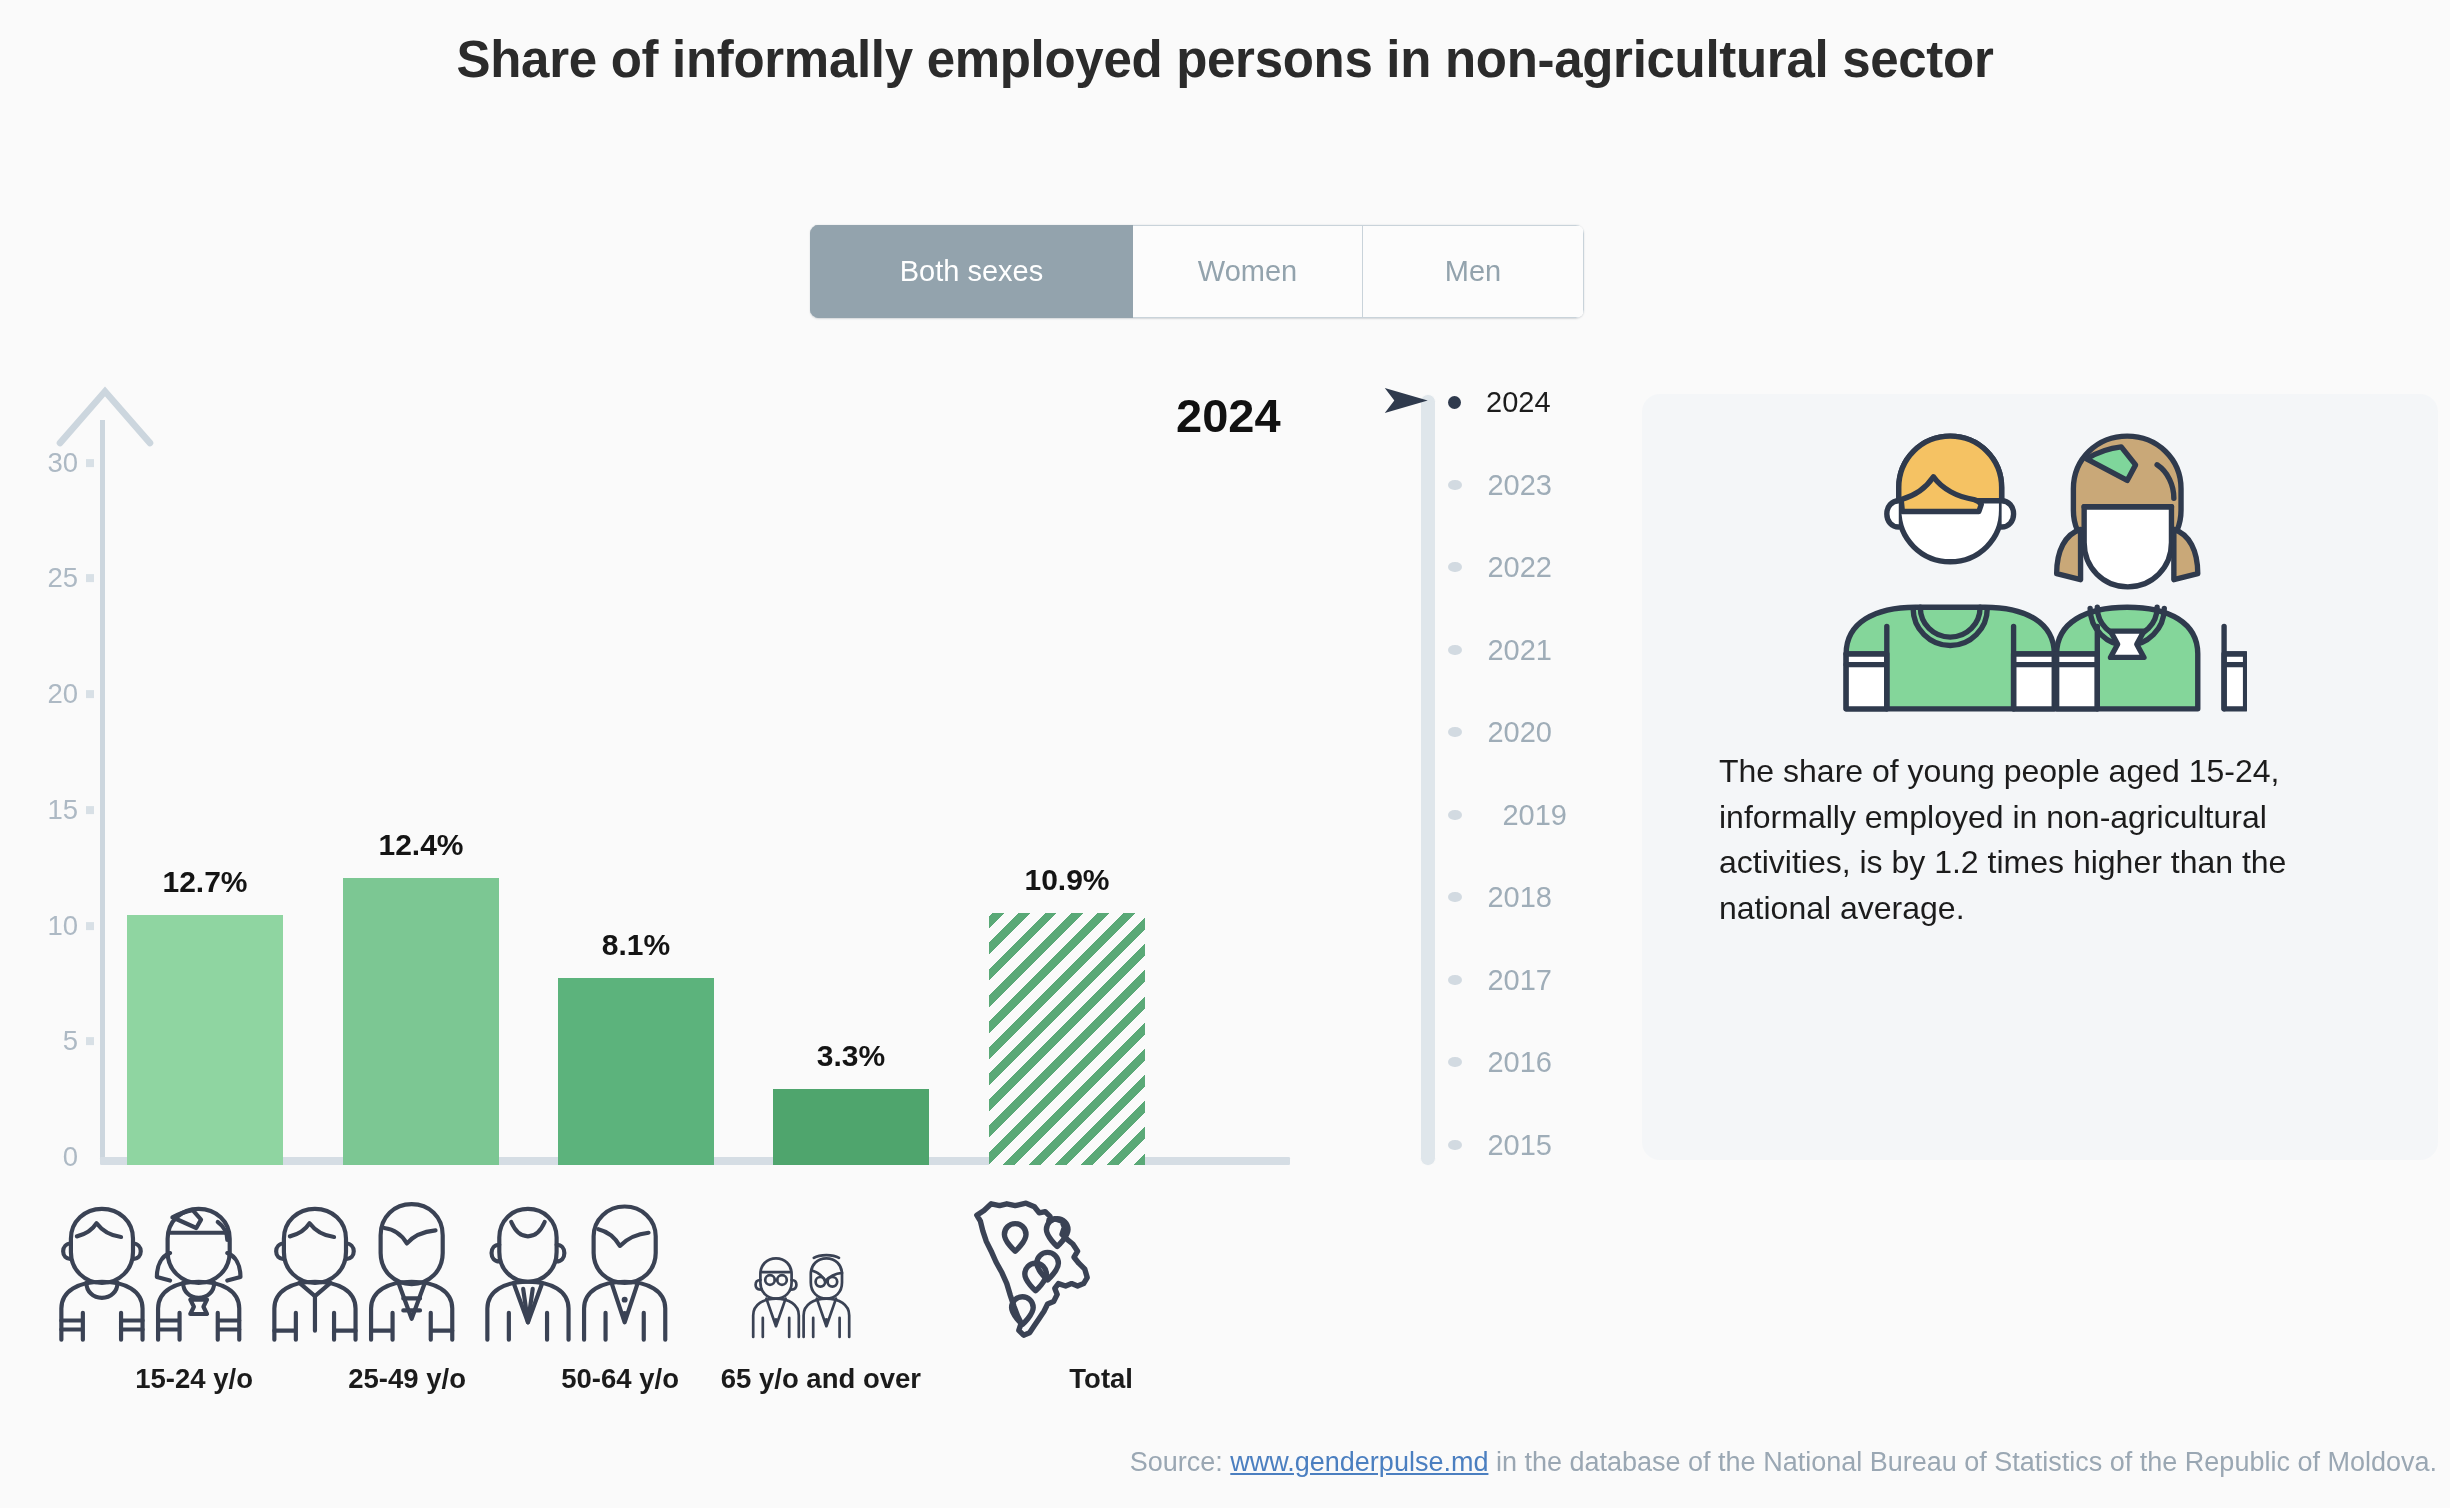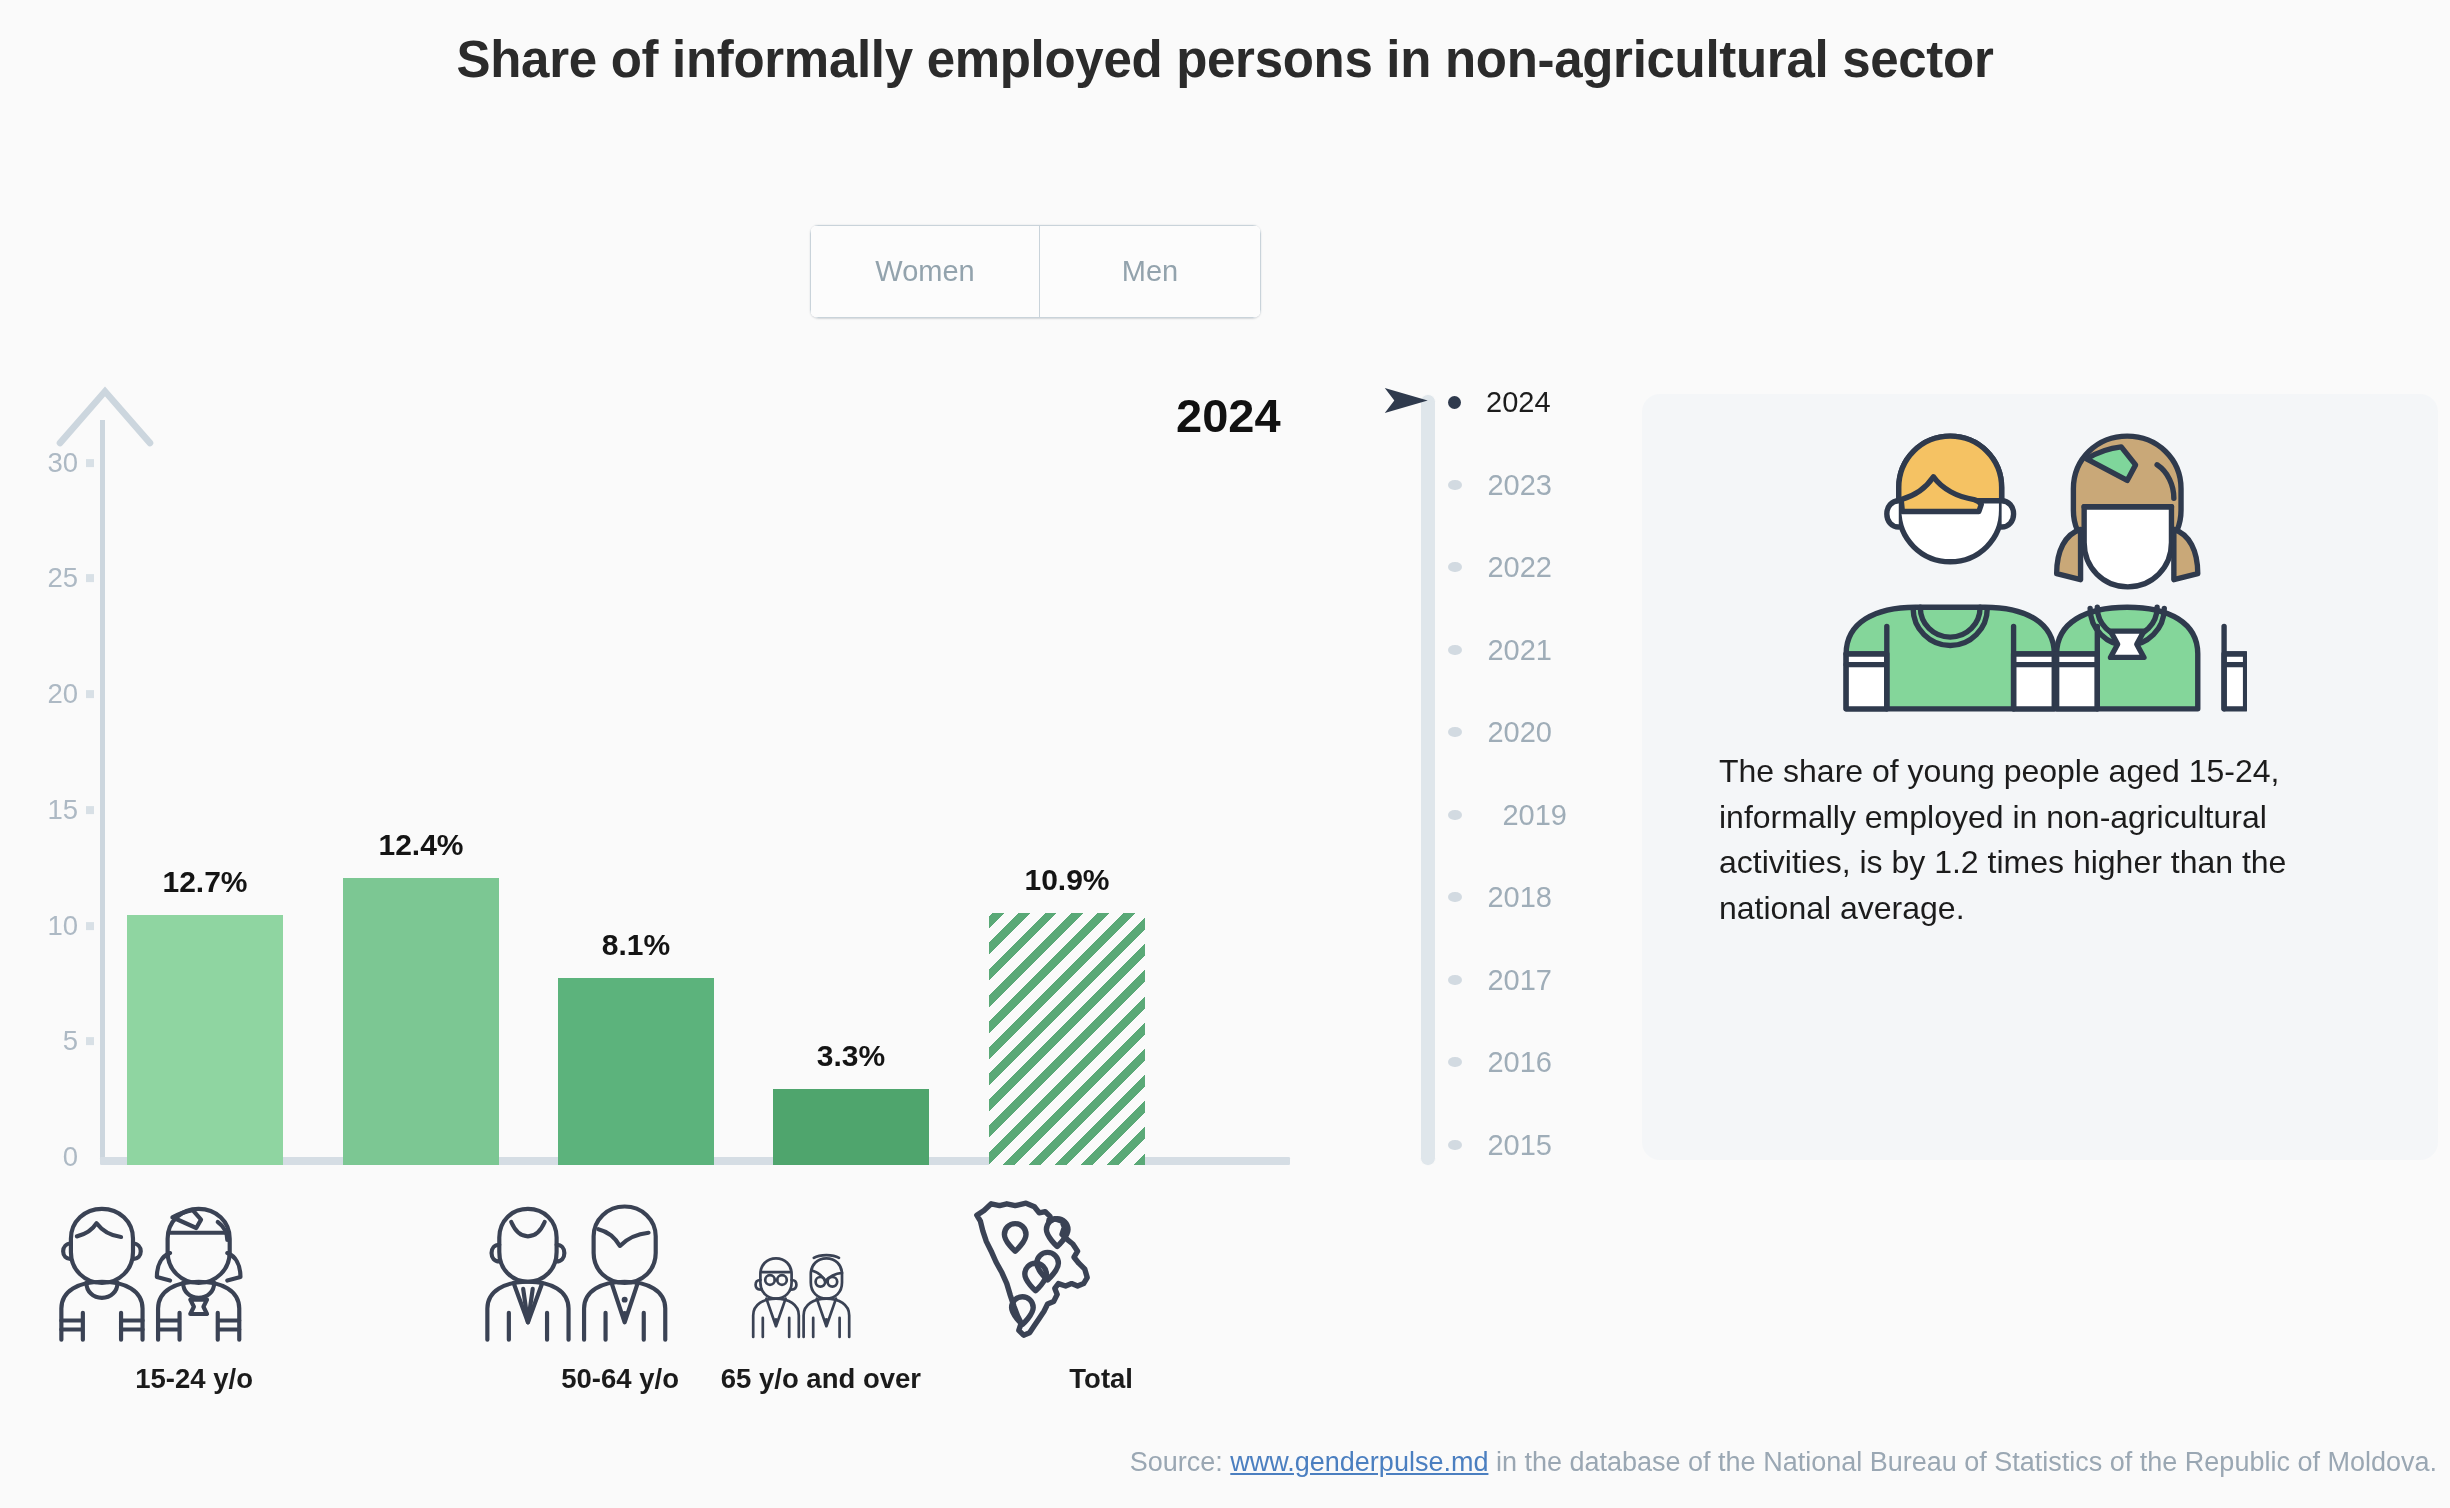--- a/index.html
+++ b/index.html
@@ -263,20 +263,21 @@
   #footer-link { color: #4b7fc0; }
 </style>
 </head>
 <body>
 
 <div id="header">
   <div id="chart-title">Share of informally employed persons in non-agricultural sector</div>
 </div>
 
 <div id="tabs">
+  <div class="tab active" id="tab-0">Both sexes</div>
   <div class="tab" id="tab-1">Women</div>
   <div class="tab" id="tab-2">Men</div>
 </div>
 
 <div id="current-year-big">2024</div>
 
 <div id="plot">
   <div id="y-axis-line"></div>
   <svg id="y-axis-arrow" viewBox="0 0 170 110">
     <path d="M10 100 L85 14 L160 100" fill="none" stroke="#ccd6de" stroke-width="11" stroke-linecap="round"></path>
@@ -334,20 +335,39 @@
         <path d="M196 100c-14 5-22 20-22 40l22 6M292 100c14 5 22 20 22 40l-22 6"></path>
         <path d="M176 245v-52c0-30 29-45 68-45s68 15 68 45v52"></path>
         <path d="M218 150c0 14 11 25 26 25s26-11 26-25"></path>
         <path d="M212 200v45M276 200v45M176 213h36M276 213h36M176 228h36M276 228h36"></path>
         <path d="M230 178h28l-6 12 6 12h-28l6-12z"></path>
       </svg>
     </div>
     <div class="cat-label">15-24 y/o</div>
   </div>
 
+  <div class="cat-group" style="left:263px; width:203px;">
+    <div class="cat-icon">
+      <svg width="197" height="150" viewBox="0 0 330 250" fill="none" stroke="#3a4254" stroke-width="7" stroke-linejoin="round" stroke-linecap="round">
+        <path d="M30 76c0-29 23-50 52-50s52 21 52 50v22c0 30-23 52-52 52s-52-22-52-52z"></path>
+        <path d="M40 72c14-3 26-11 33-22 9 12 24 21 41 23"></path>
+        <path d="M30 84c-8 0-13 6-13 13s5 13 13 13M134 84c8 0 13 6 13 13s-5 13-13 13"></path>
+        <path d="M14 245v-52c0-30 29-45 68-45s68 15 68 45v52"></path>
+        <path d="M56 150l26 22 26-22"></path>
+        <path d="M82 172v58M50 200v45M114 200v45M14 230h36M114 230h36"></path>
+        <path d="M192 70c0-31 23-52 52-52s52 21 52 52v30c0 30-23 52-52 52s-52-22-52-52z"></path>
+        <path d="M198 58c16 2 30 12 38 26 10-12 28-20 48-22"></path>
+        <path d="M176 245v-52c0-30 29-45 68-45s68 15 68 45v52"></path>
+        <path d="M222 150l22 60 22-60"></path>
+        <path d="M230 176h28M230 196h28"></path>
+        <path d="M212 200v45M276 200v45M176 230h36M276 230h36"></path>
+      </svg>
+    </div>
+    <div class="cat-label">25-49 y/o</div>
+  </div>
 
   <div class="cat-group" style="left:476px; width:203px;">
     <div class="cat-icon">
       <svg width="197" height="150" viewBox="0 0 330 250" fill="none" stroke="#3a4254" stroke-width="7" stroke-linejoin="round" stroke-linecap="round">
         <path d="M34 74c0-28 21-48 48-48s48 20 48 48v24c0 29-21 50-48 50s-48-21-48-50z"></path>
         <path d="M54 48c6 14 16 24 28 24s22-10 28-24"></path>
         <path d="M34 86c-8 0-13 6-13 14s5 14 13 14M130 86c8 0 13 6 13 14s-5 14-13 14"></path>
         <path d="M14 245v-52c0-30 29-45 68-45s68 15 68 45v52"></path>
         <path d="M58 150l24 66 24-66"></path>
         <path d="M74 160l8 56 8-56"></path>

